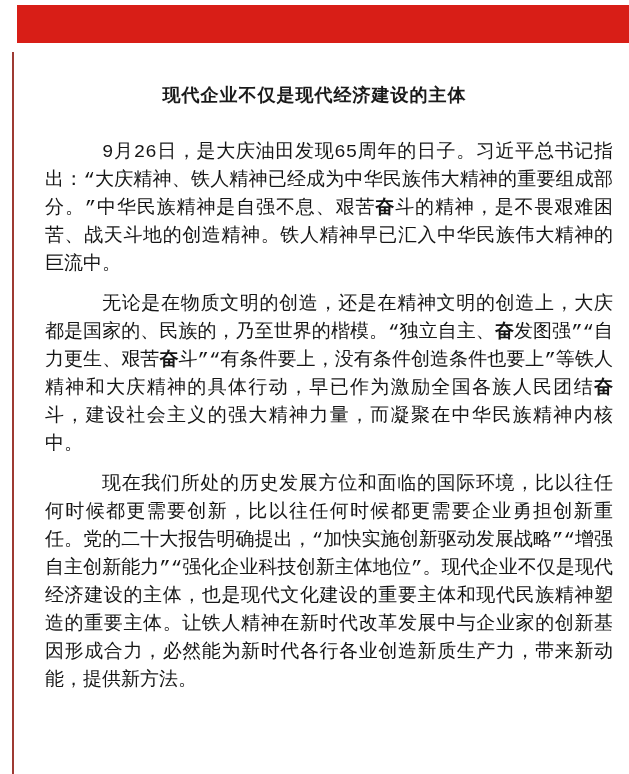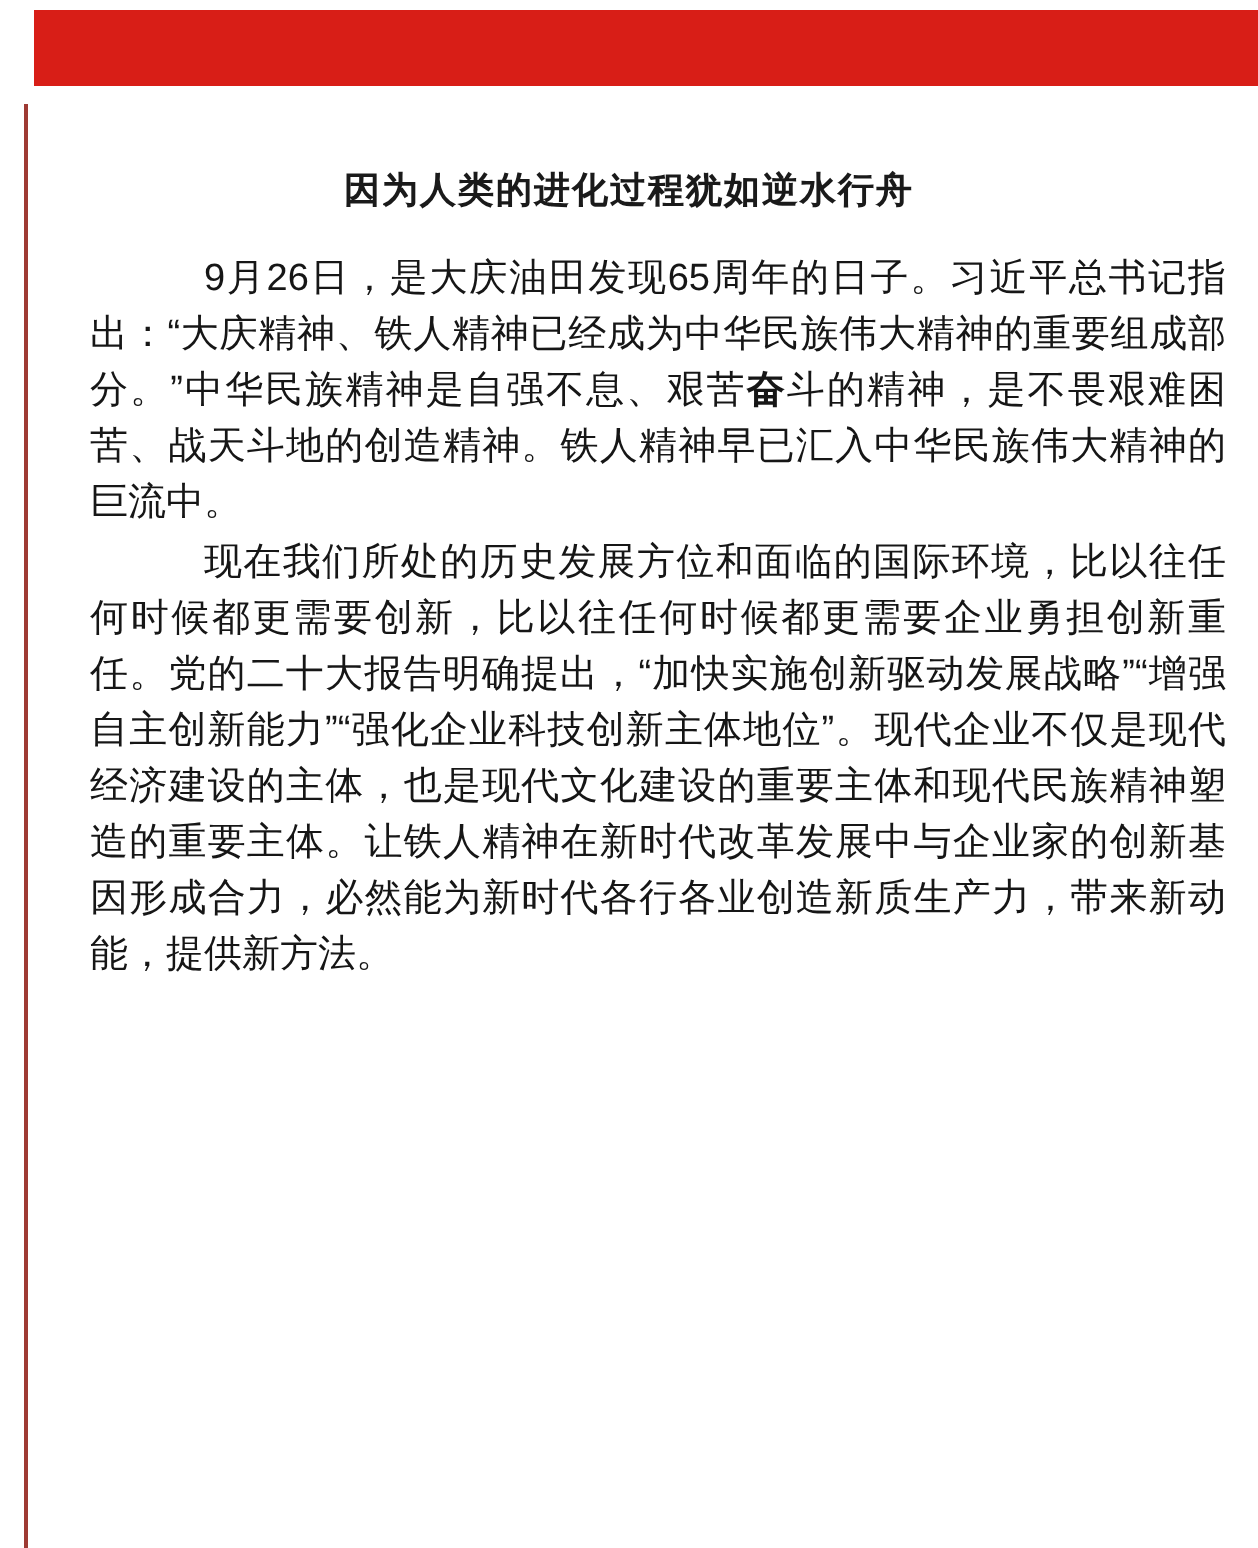--- a/index.html
+++ b/index.html
@@ -45,34 +45,36 @@
     top: 126px;
     left: 45px;
     width: 568px;
     font-size: 19px;
     line-height: 28px;
     color: #161616;
     text-align: justify;
     text-justify: inter-ideograph;
   }
   .body-text p {
-    margin: 0 0 2px 0;
+    margin: 12px 0 2px 0;
     text-indent: 57px;
+    font-family: Liberation Mono, monospace;
   }
   .body-text b { font-weight: 700; }
 </style>
 </head>
 <body>
 
 <div class="page">
 
   <div class="banner" style="background-color: rgb(216, 30, 23);"></div>
 
   <div class="left-rule" style="background-color: rgb(158, 58, 51);"></div>
 
-  <h1 class="title">因为人类的进化过程犹如逆水行舟</h1>
+  <h1 class="title">现代企业不仅是现代经济建设的主体</h1>
 
   <div class="body-text" style="color: rgb(22, 22, 22);">
     <p>9月26日，是大庆油田发现65周年的日子。习近平总书记指出：“大庆精神、铁人精神已经成为中华民族伟大精神的重要组成部分。”中华民族精神是自强不息、艰苦<b>奋</b>斗的精神，是不畏艰难困苦、战天斗地的创造精神。铁人精神早已汇入中华民族伟大精神的巨流中。</p>
+    <p>无论是在物质文明的创造，还是在精神文明的创造上，大庆都是国家的、民族的，乃至世界的楷模。“独立自主、<b>奋</b>发图强”“自力更生、艰苦<b>奋</b>斗”“有条件要上，没有条件创造条件也要上”等铁人精神和大庆精神的具体行动，早已作为激励全国各族人民团结<b>奋</b>斗，建设社会主义的强大精神力量，而凝聚在中华民族精神内核中。</p>
     <p>现在我们所处的历史发展方位和面临的国际环境，比以往任何时候都更需要创新，比以往任何时候都更需要企业勇担创新重任。党的二十大报告明确提出，“加快实施创新驱动发展战略”“增强自主创新能力”“强化企业科技创新主体地位”。现代企业不仅是现代经济建设的主体，也是现代文化建设的重要主体和现代民族精神塑造的重要主体。让铁人精神在新时代改革发展中与企业家的创新基因形成合力，必然能为新时代各行各业创造新质生产力，带来新动能，提供新方法。</p>
   </div>
 
 </div>
 
 </body></html>

